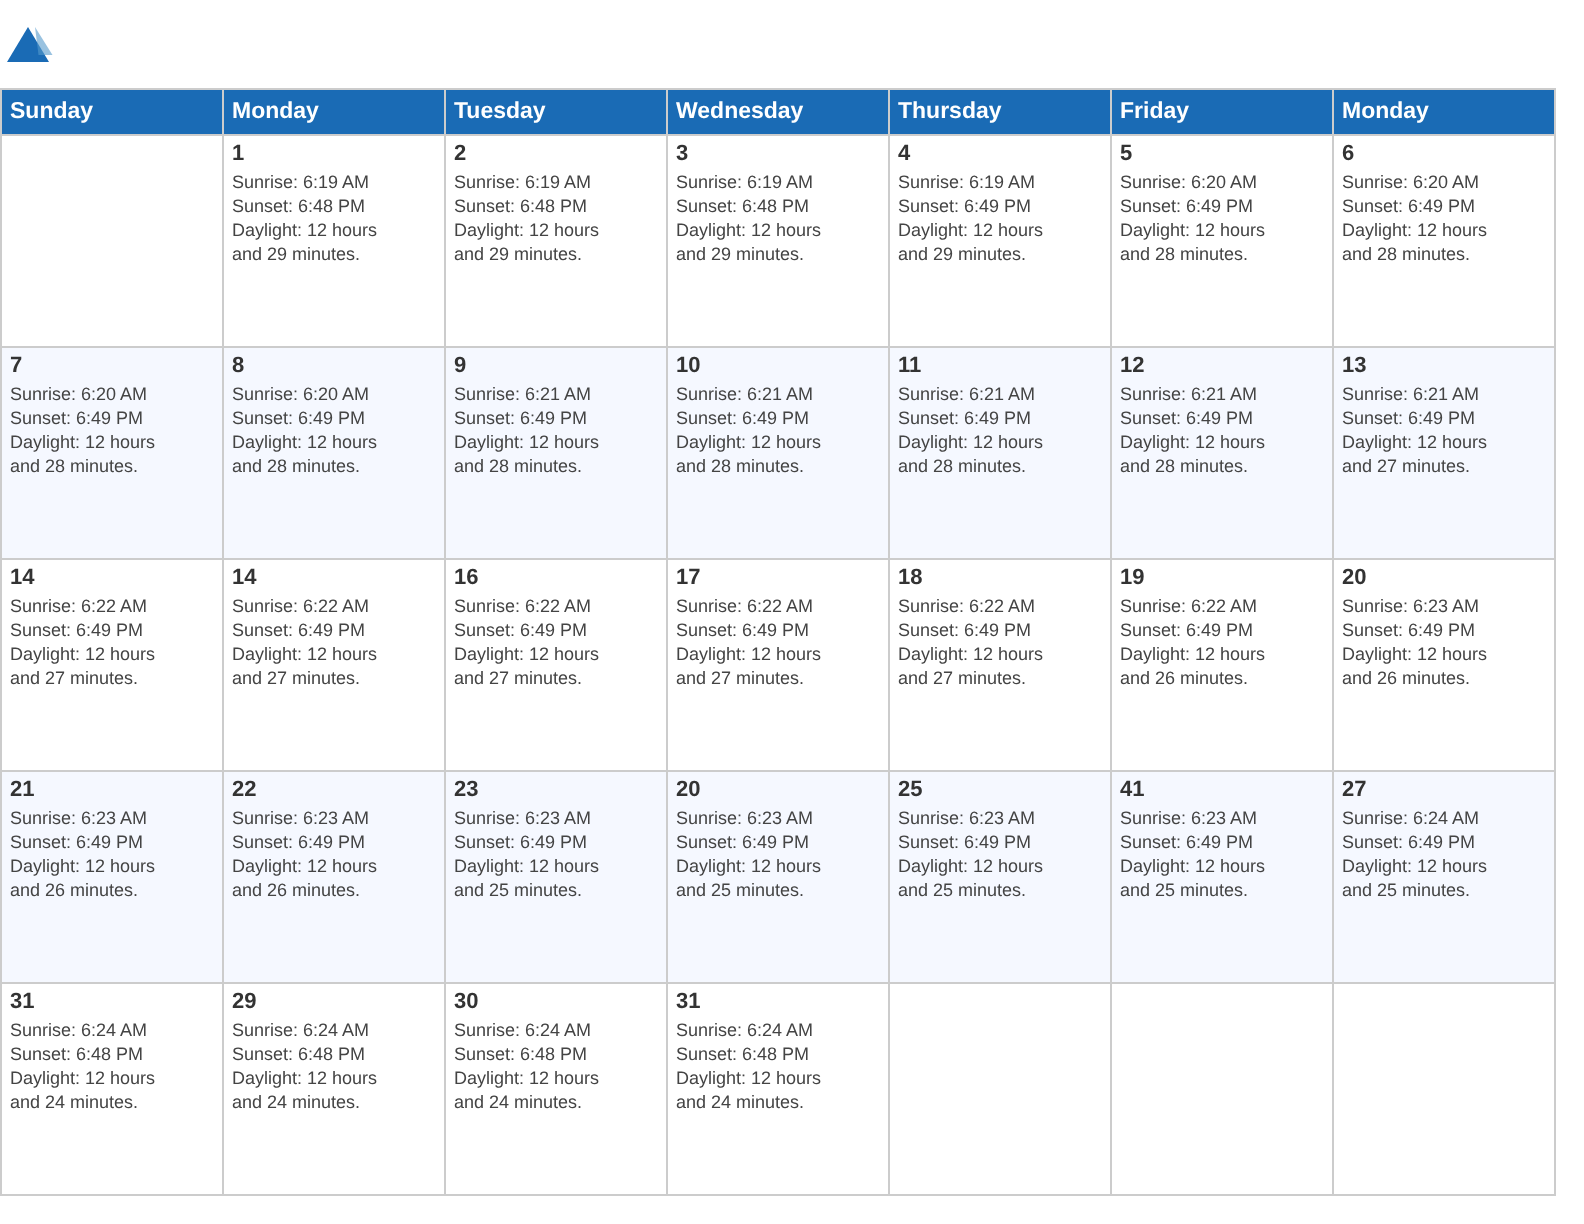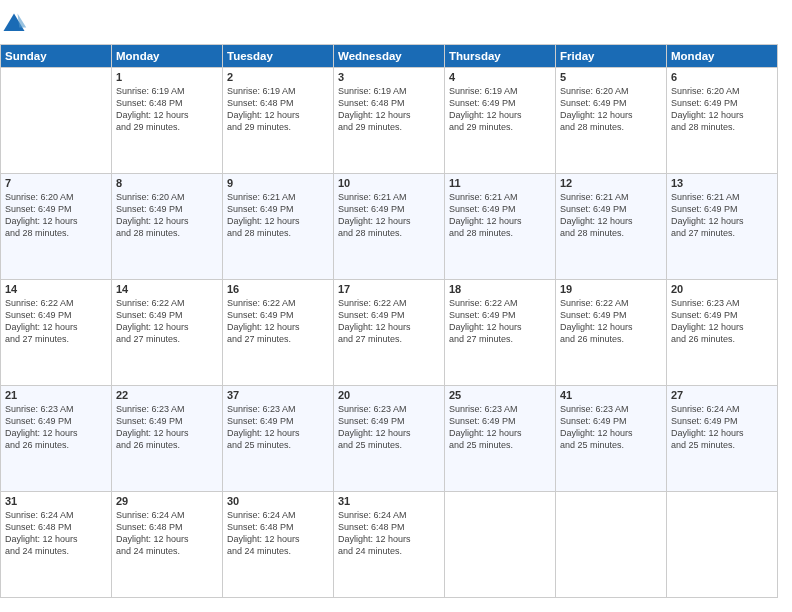--- a/index.html
+++ b/index.html
@@ -299,21 +299,21 @@
 and 26 minutes.</div>
           </td>
           <td>
             <span class="day-num">22</span>
             <div class="cell-info" style="white-space: pre-line;">Sunrise: 6:23 AM
 Sunset: 6:49 PM
 Daylight: 12 hours
 and 26 minutes.</div>
           </td>
           <td>
-            <span class="day-num">37</span>
+            <span class="day-num">23</span>
             <div class="cell-info" style="white-space: pre-line;">Sunrise: 6:23 AM
 Sunset: 6:49 PM
 Daylight: 12 hours
 and 25 minutes.</div>
           </td>
           <td>
             <span class="day-num">20</span>
             <div class="cell-info" style="white-space: pre-line;">Sunrise: 6:23 AM
 Sunset: 6:49 PM
 Daylight: 12 hours

